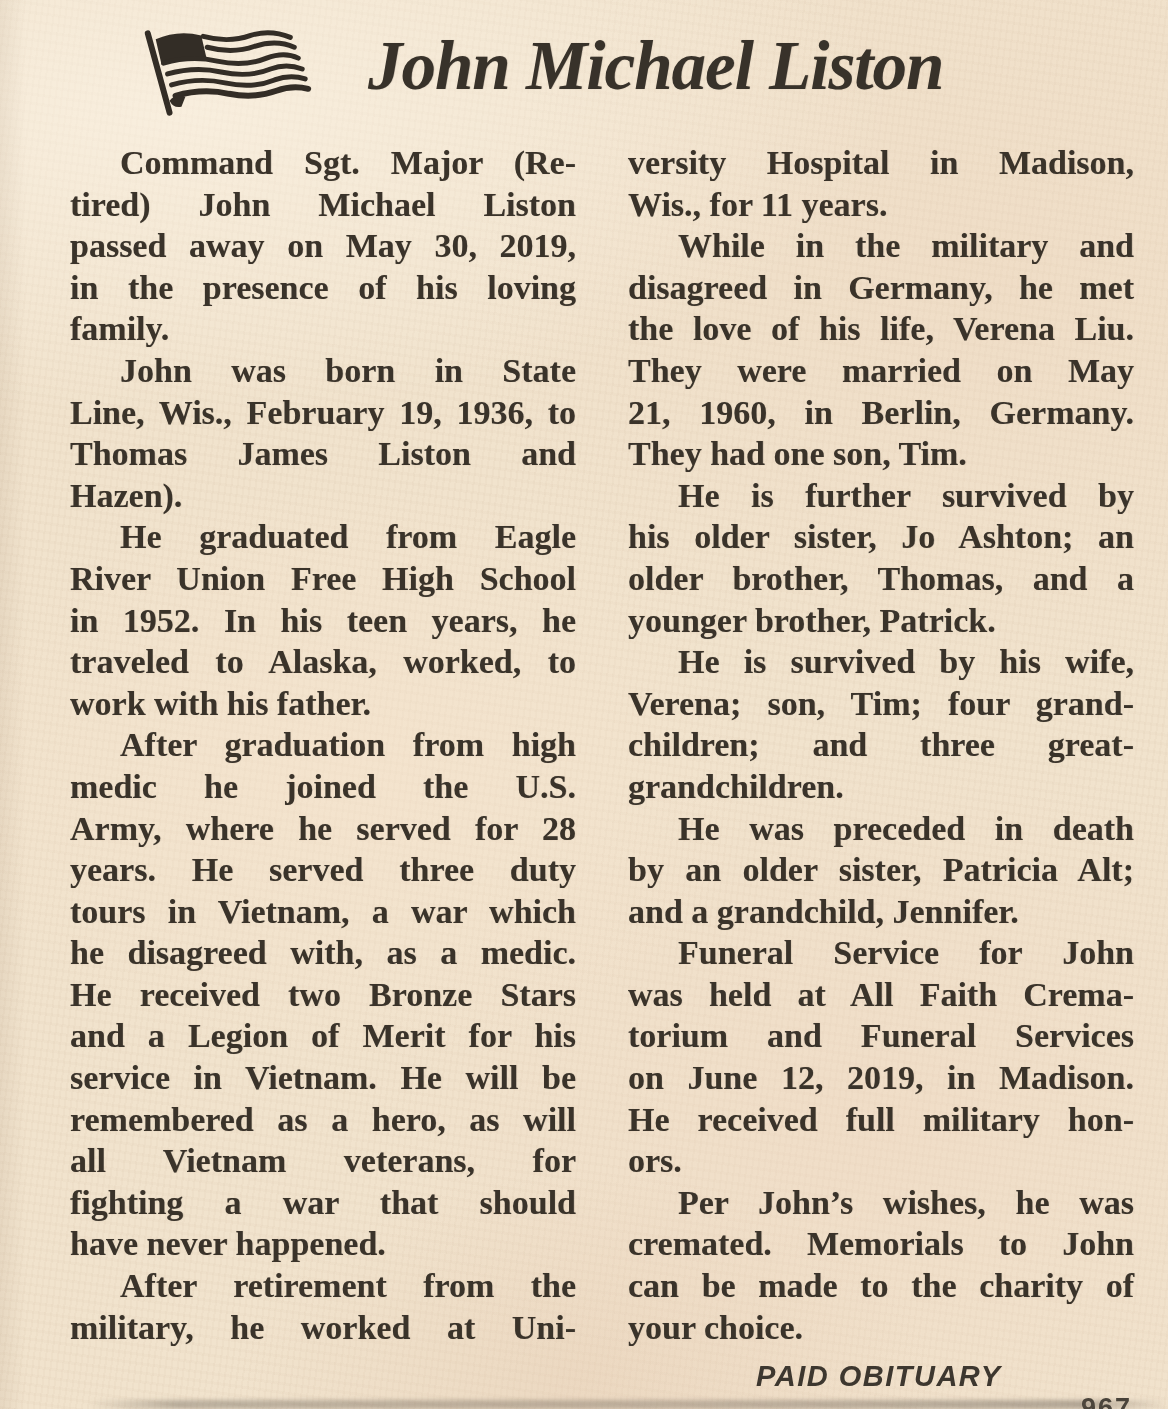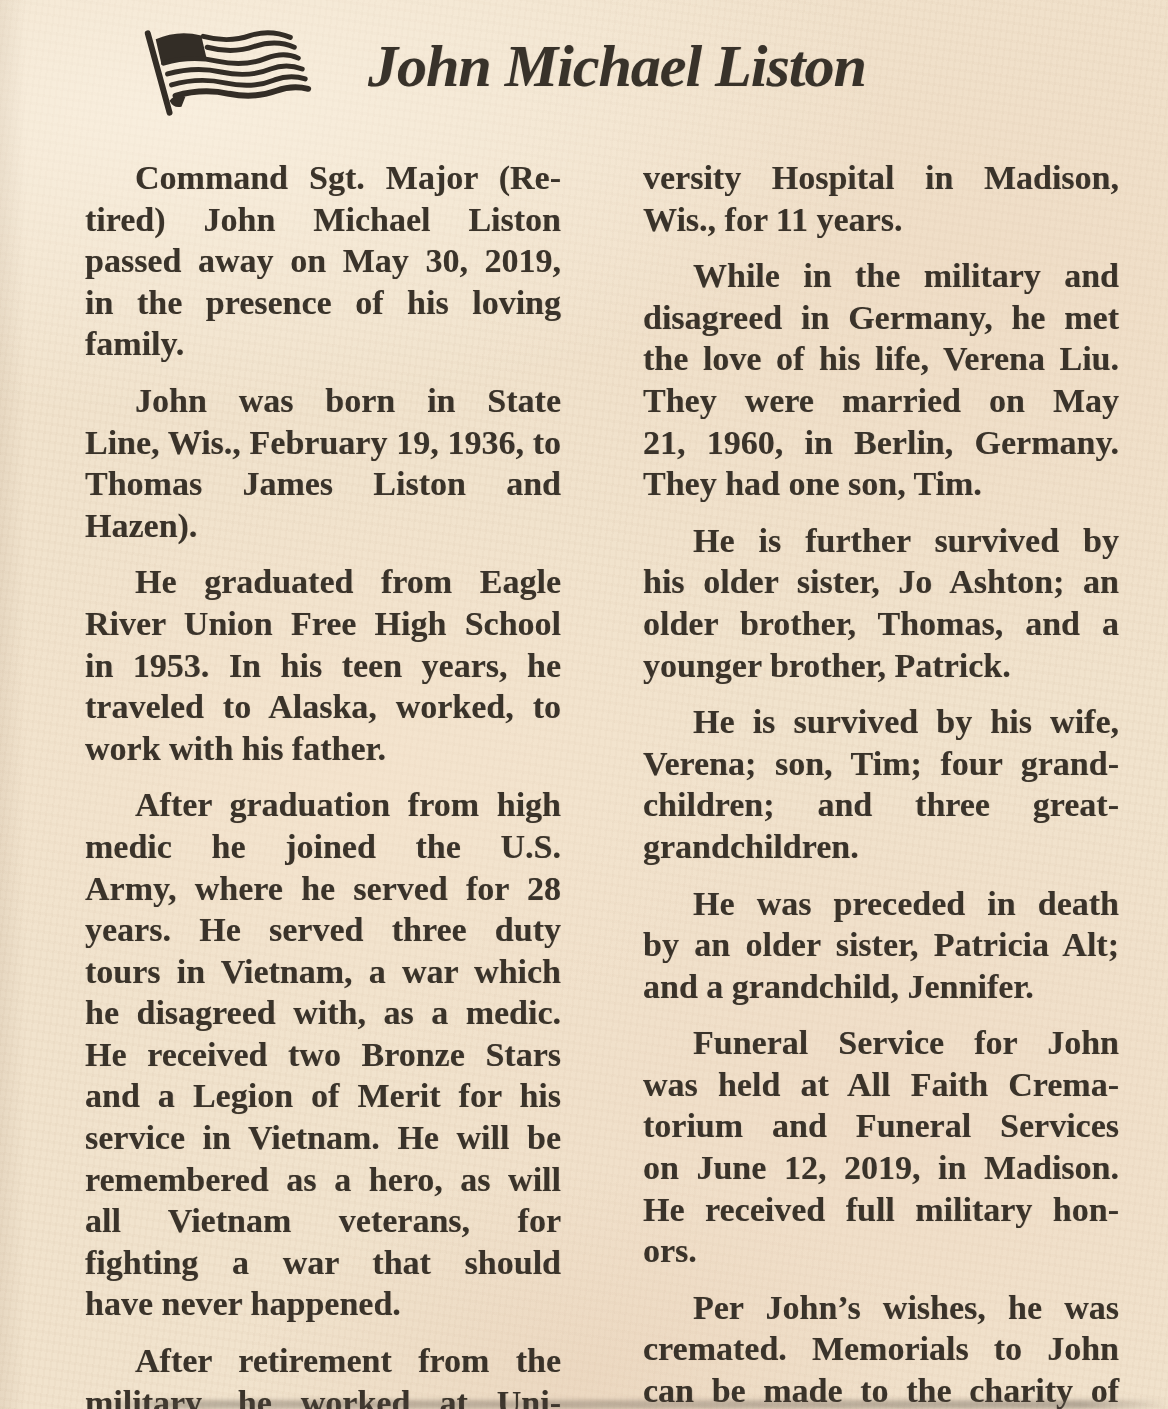--- a/index.html
+++ b/index.html
@@ -23,36 +23,36 @@
   .header {
     position: absolute;
     top: 22px; left: 126px;
     display: flex;
     align-items: flex-start;
   }
   .flag { width: 198px; height: 94px; flex: none; margin-top: 4px; }
   .title {
     font-style: italic;
     font-weight: 700;
-    font-size: 60px;
+    font-size: 69px;
     line-height: 88px;
     margin: 0 0 0 44px;
     letter-spacing: -1px;
     white-space: nowrap;
     color: #38322a;
     text-shadow: 0.4px 0.4px 0.8px rgba(56,50,42,.35);
   }
   .columns {
     position: absolute;
     top: 142px; left: 70px;
     display: flex;
     gap: 52px;
   }
   .col { width: 506px; flex: none; font-size: 34px; font-weight: 700; }
-  .para { margin: 15px; }
+  .para { margin: 0; }
   .line {
     line-height: 41.6px;
     height: 41.6px;
     text-align: justify;
     text-align-last: justify;
     white-space: nowrap;
     text-shadow: 0.3px 0.3px 0.7px rgba(56,50,42,.33);
   }
   .line.endline { text-align: center; text-align-last: left; }
   .line.indent { text-indent: 50px; }
@@ -132,21 +132,21 @@
         </div>
         <div class="para">
           <div class="line indent">John was born in State</div>
           <div class="line">Line, Wis., February 19, 1936, to</div>
           <div class="line">Thomas James Liston and</div>
           <div class="line endline">Hazen).</div>
         </div>
         <div class="para">
           <div class="line indent">He graduated from Eagle</div>
           <div class="line">River Union Free High School</div>
-          <div class="line">in 1953. In his teen years, he</div>
+          <div class="line">in 1952. In his teen years, he</div>
           <div class="line">traveled to Alaska, worked, to</div>
           <div class="line endline">work with his father.</div>
         </div>
         <div class="para">
           <div class="line indent">After graduation from high</div>
           <div class="line">medic he joined the U.S.</div>
           <div class="line">Army, where he served for 28</div>
           <div class="line">years. He served three duty</div>
           <div class="line">tours in Vietnam, a war which</div>
           <div class="line">he disagreed with, as a medic.</div>

